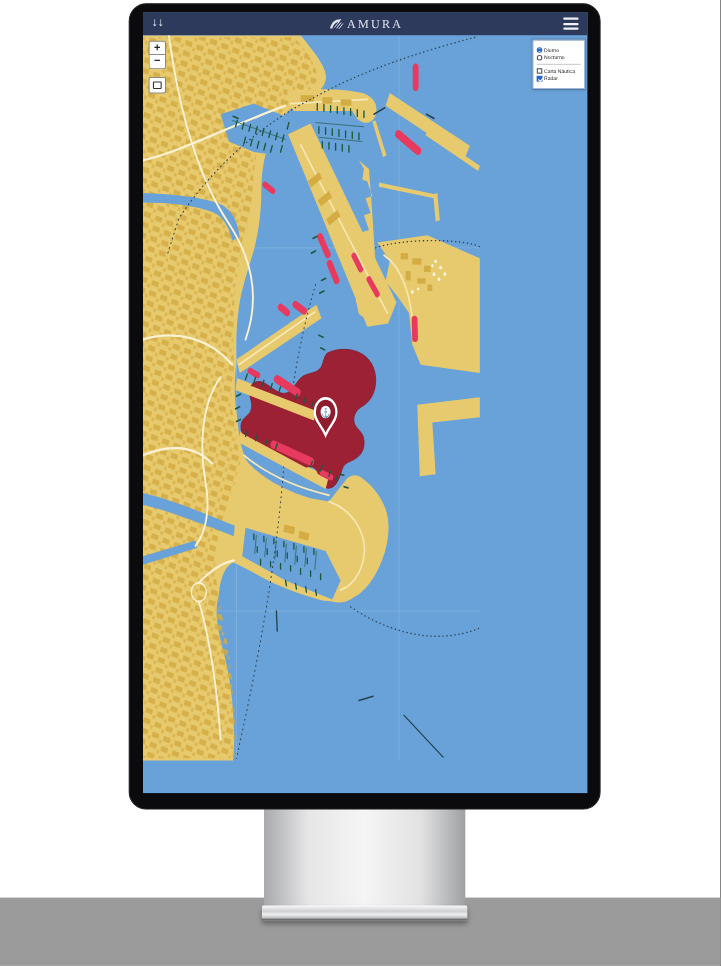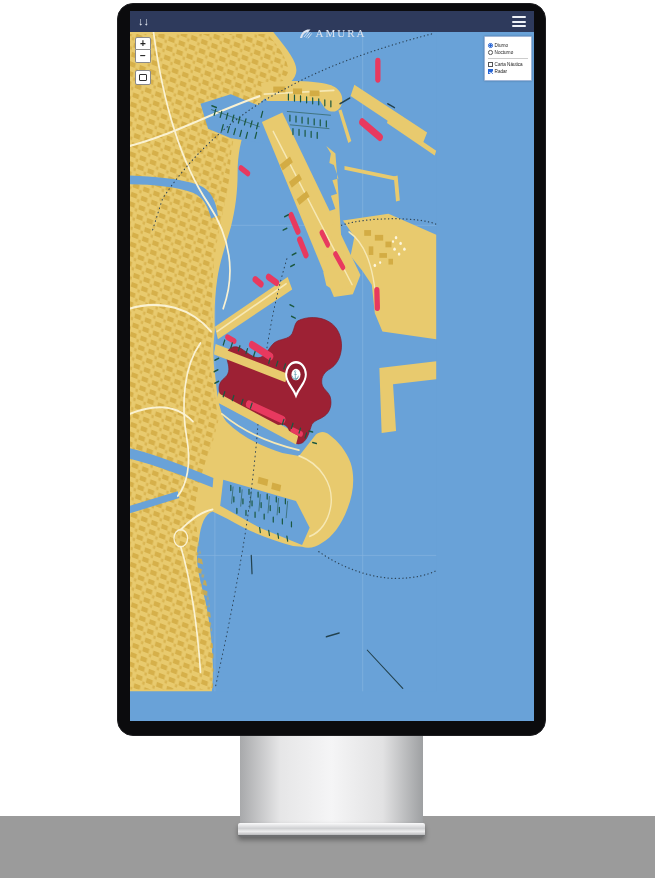--- a/index.html
+++ b/index.html
@@ -21,21 +21,21 @@
     border-radius:2px;border-bottom:2px solid #6e6f71;box-shadow:0 3px 5px rgba(0,0,0,.35);}
   
   .monitor{position:absolute;left:117px;top:3px;width:429px;height:733px;
     background:#0b0b0d;border-radius:16px;border:1px solid #1d1d20;
     padding:7px 13px 16px 12px;}
   .screen{position:relative;width:404px;height:710px;background:var(--water);overflow:hidden;}
   
   .navbar{position:absolute;left:0;top:0;width:404px;height:21px;background:var(--navbar);
     display:flex;align-items:center;justify-content:space-between;padding:0 8px;z-index:30;}
   .nav-left{display:flex;gap:1px;color:#e9edf5;font-size:11px;font-weight:bold;line-height:1;}
-  .logo{position:absolute;left:0;right:0;top:16px;height:21px;display:flex;align-items:flex-start;
+  .logo{position:absolute;left:0;right:0;top:0;height:21px;display:flex;align-items:center;
     justify-content:center;gap:3px;pointer-events:none;}
   .logo-text{font-family:"Liberation Serif",serif;font-size:11px;letter-spacing:2px;
     color:#dde3ef;font-variant:small-caps;}
   .burger{display:flex;flex-direction:column;gap:2.5px;cursor:pointer;}
   .burger span{display:block;width:14px;height:2px;background:#eef1f7;border-radius:1px;}
   
   .map{position:absolute;left:0;top:21px;width:404px;height:689px;}
   
   .zoomctl{position:absolute;left:5px;top:26px;width:16px;z-index:40;}
   .zbtn{width:16px;height:13px;background:#fff;border:1px solid #8a8a8a;color:#222;

